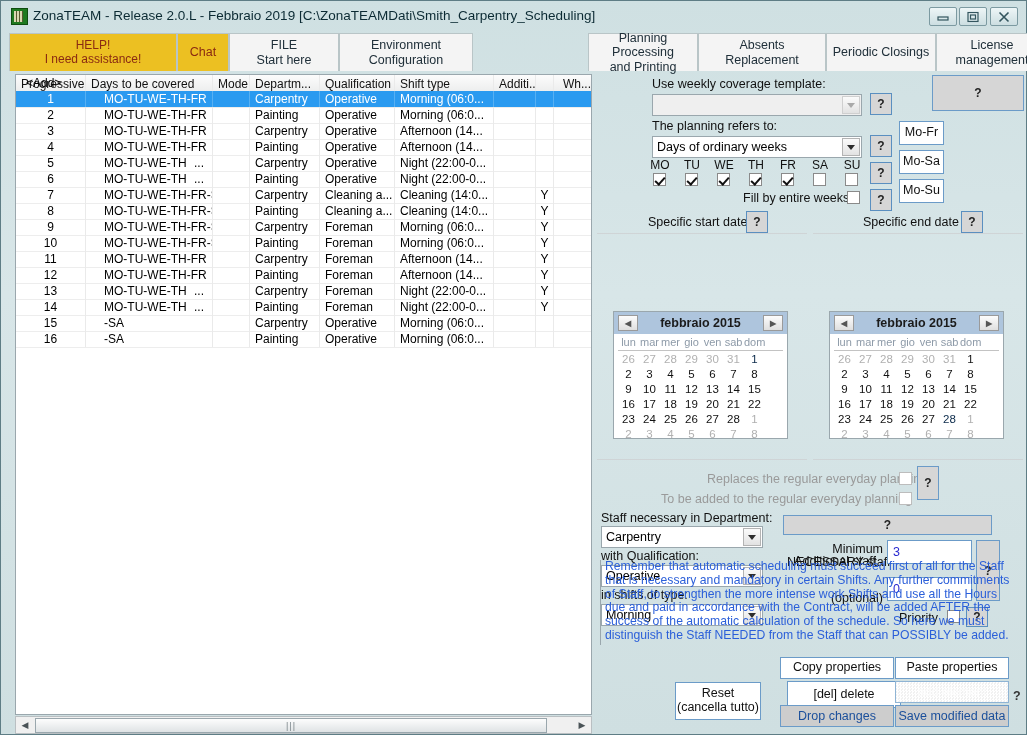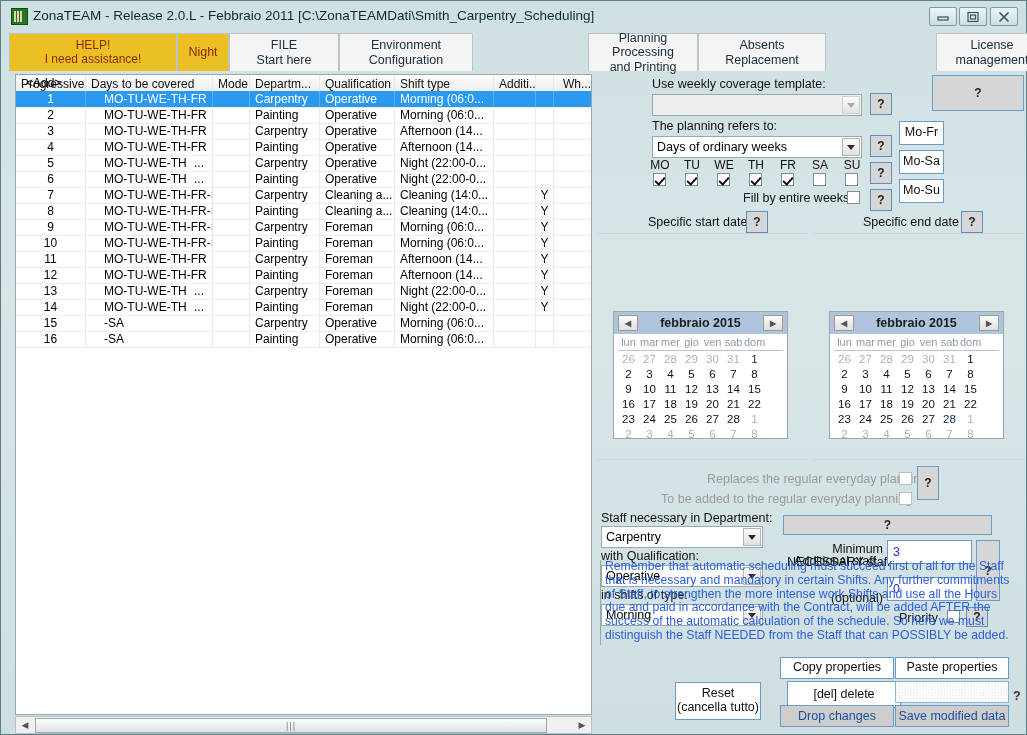--- a/index.html
+++ b/index.html
@@ -211,21 +211,21 @@
 </style>
 </head>
 <body>
 
 <div id="window">
 
   <div id="titlebar">
     <div id="app-icon">
         <i></i>
       </div>
-    <div id="title-text">ZonaTEAM - Release 2.0.L - Febbraio 2011 [C:\ZonaTEAMDati\Smith_Carpentry_Scheduling]</div>
+    <div id="title-text">ZonaTEAM - Release 2.0.L - Febbraio 2019 [C:\ZonaTEAMDati\Smith_Carpentry_Scheduling]</div>
     <div class="wbtn" id="btn-min">
       <svg width="12" height="10">
           <rect x="1" y="5" width="10" height="3" fill="none" stroke="#33555e" stroke-width="1.2"></rect>
         </svg>
     </div>
     <div class="wbtn" id="btn-max">
       <svg width="12" height="11">
           <rect x="1" y="1" width="10" height="9" fill="none" stroke="#33555e" stroke-width="1.2"></rect>
           <rect x="3.5" y="3.5" width="5" height="4" fill="none" stroke="#33555e" stroke-width="1.2"></rect>
         </svg>
@@ -235,33 +235,36 @@
           <path d="M2,1 L11,10 M11,1 L2,10" stroke="#33555e" stroke-width="1.6" fill="none"></path>
         </svg>
     </div>
   </div>
 
   <div id="tabbar">
       <div class="tab help" style="left: 0px; width: 168px;">
         <div>HELP!<br>I need assistance!</div>
       </div>
       <div class="tab chat" style="left: 168px; width: 52px;">
-        <div>Night</div>
+        <div>Chat</div>
       </div>
       <div class="tab" style="left: 220px; width: 110px;">
         <div>FILE<br>Start here</div>
       </div>
       <div class="tab" style="left: 330px; width: 134px;">
         <div>Environment<br>Configuration</div>
       </div>
       <div class="tab" style="left: 579px; width: 110px;">
         <div>Planning Processing<br>and Printing</div>
       </div>
       <div class="tab" style="left: 689px; width: 128px;">
         <div>Absents Replacement</div>
+      </div>
+      <div class="tab" style="left: 817px; width: 110px;">
+        <div>Periodic Closings</div>
       </div>
       <div class="tab" style="left: 927px; width: 112px;">
         <div>License<br>management</div>
       </div>
     </div>
 
   <div id="grid">
     <div id="grid-head">
         <div class="hc" style="left: 0px; width: 70px;">Progressive</div>
         <div class="hc" style="left: 70px; width: 127px;">Days to be covered</div>

